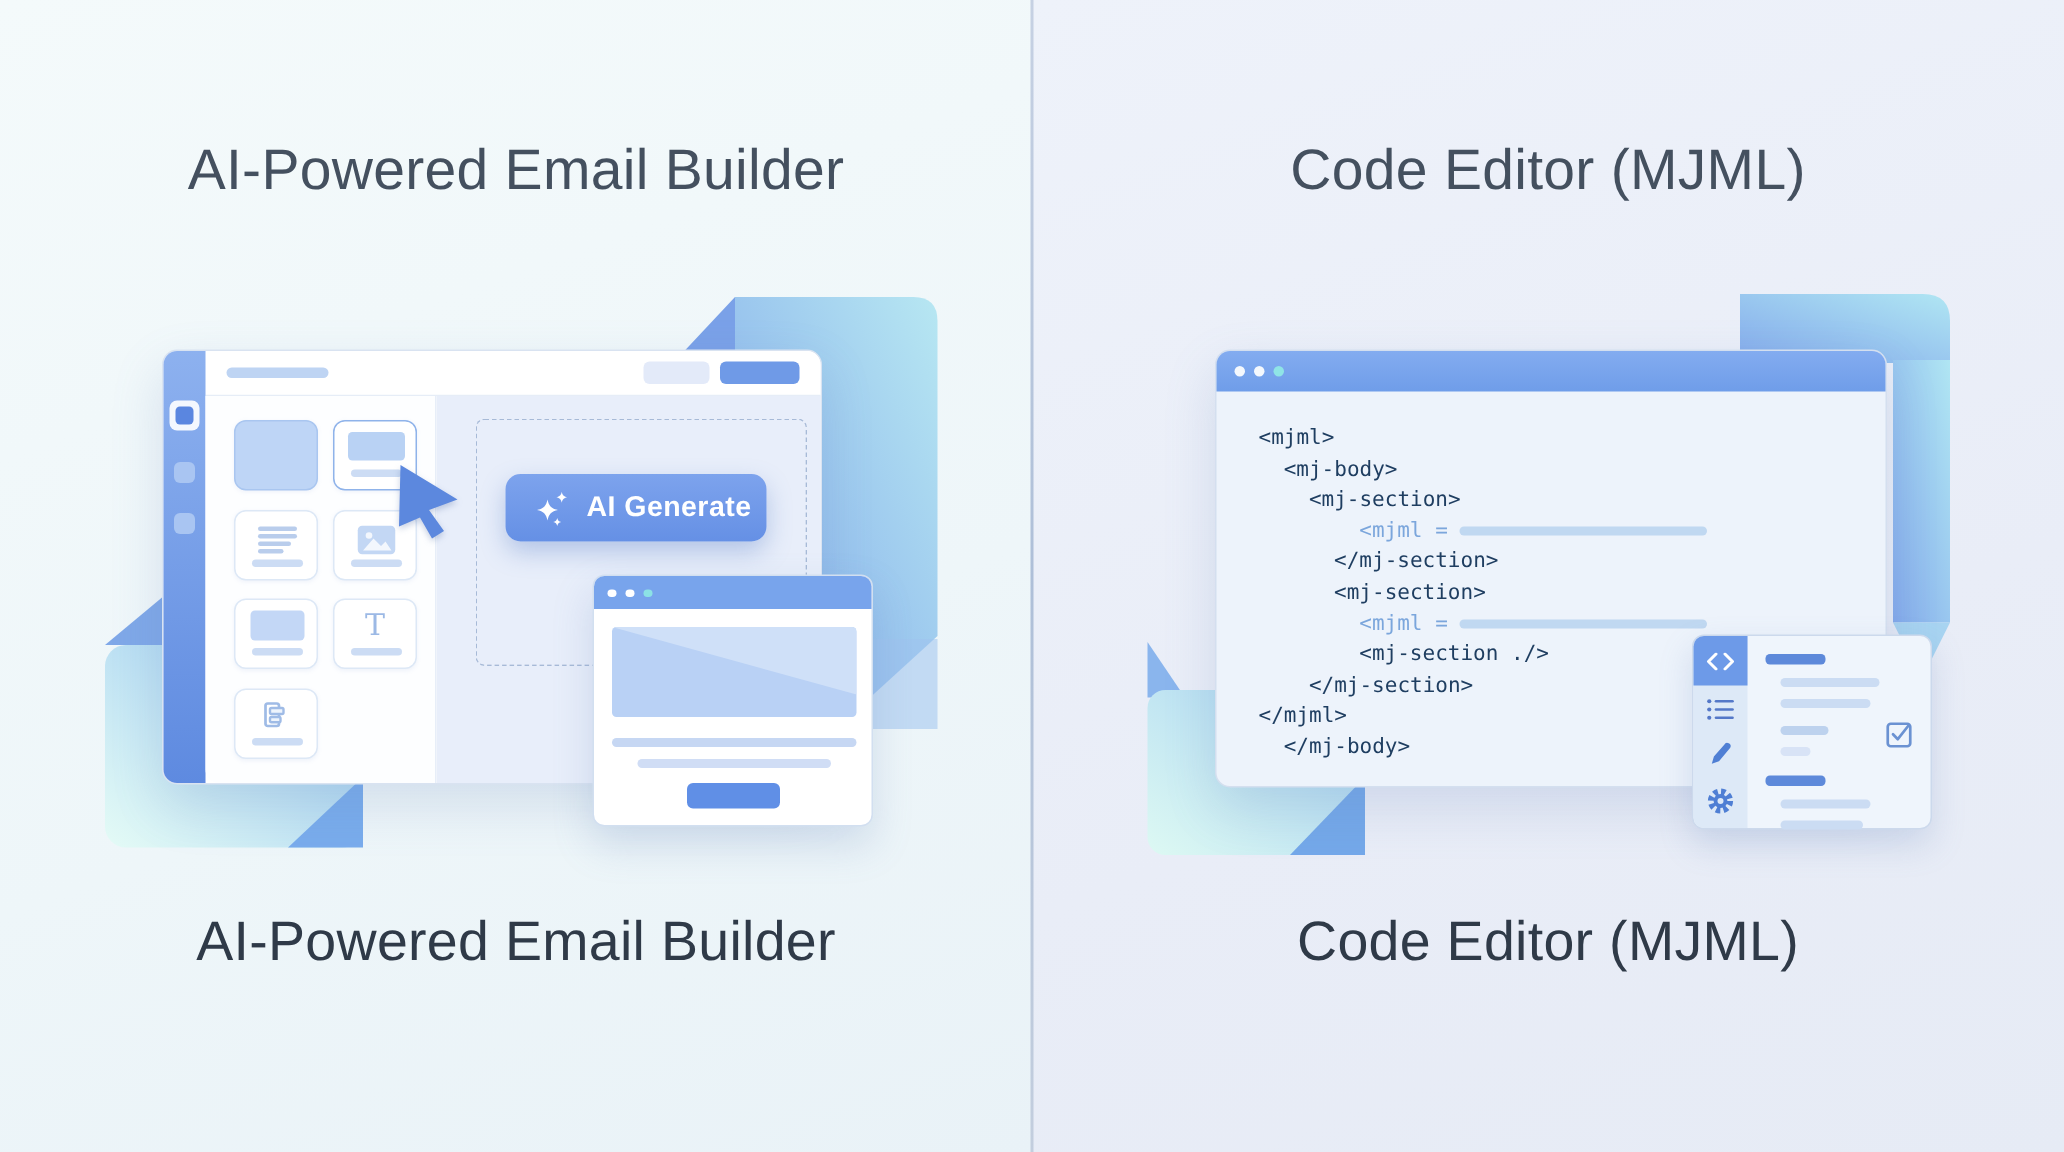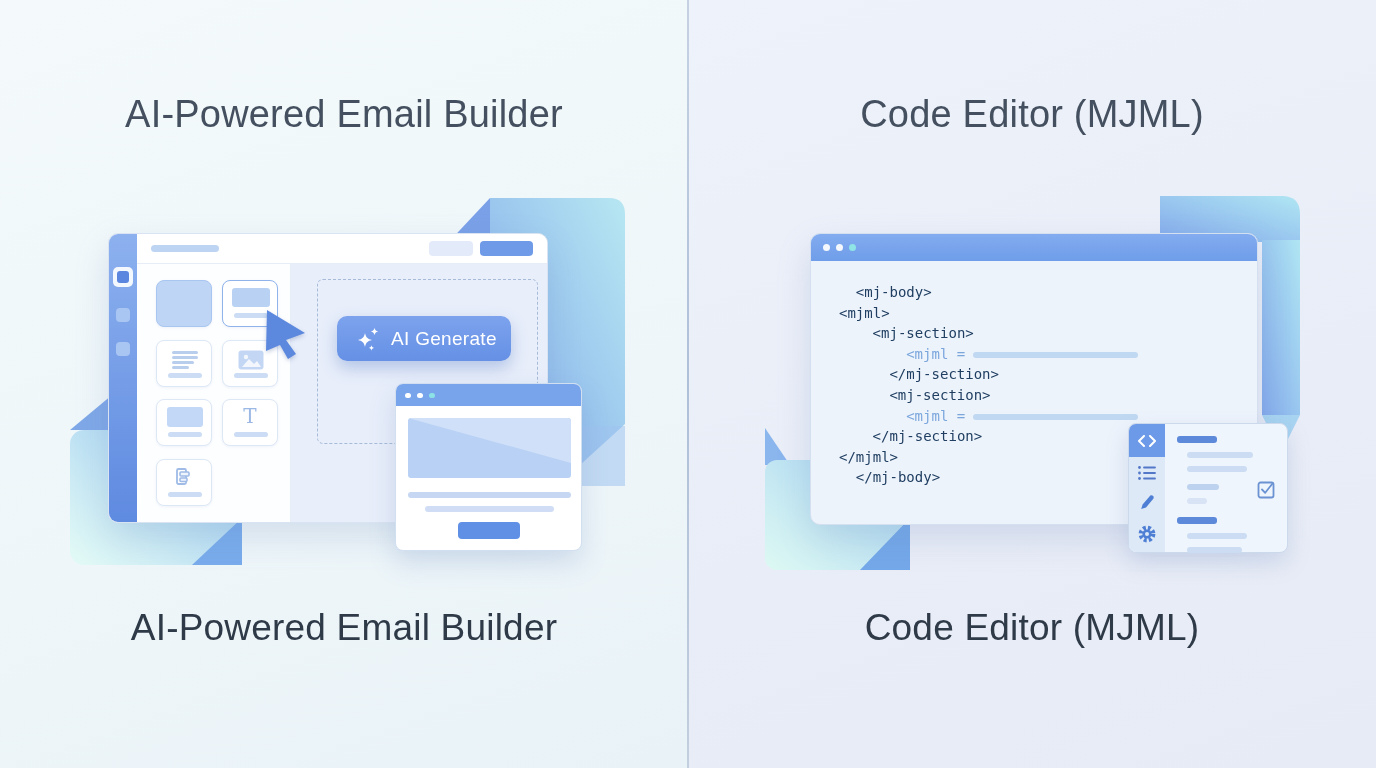--- a/index.html
+++ b/index.html
@@ -50,21 +50,21 @@
   .tlines i { display:block; height:2.5px; border-radius:1.5px; background:#b9cdec; margin-bottom:2.6px; }
   .glyph-T { position:absolute; width:100%; top:4px; text-align:center;
      font-family:"DejaVu Serif", serif; font-size:20px; color:#9cb9e5; }
   .b-canvas { position:absolute; left:182px; right:0; top:30px; bottom:0; background:#e8eefa; border-radius:0 0 9px 0; }
   .dashed-drop { position:absolute; left:208px; top:45px; width:221px; height:165px;
      border:1.6px dashed #a7bad7; border-radius:6px; }
   .ai-btn { position:absolute; left:228px; top:82px; width:174px; height:45px; border:none;
      border-radius:10px; background:linear-gradient(180deg,#7da3ed,#6590e5);
      box-shadow:0 7px 16px rgba(92,130,200,.38); display:flex; align-items:center; gap:10px;
      padding-left:17px; cursor:pointer; }
-  .ai-btn span { color:#ffffff; font-size:19px; letter-spacing:.3px; }
+  .ai-btn span { color:#ffffff; font-size:19px; letter-spacing:.3px;font-weight:bold; }
 
   .cursor-svg { position:absolute; left:255px; top:300px; }
 
   
   .preview-window { position:absolute; left:395px; top:383px; width:187px; height:168px;
      background:#ffffff; border:1px solid #d2dff0; border-radius:8px;
      box-shadow:0 12px 26px rgba(98,132,186,.22); }
   .pv-bar { position:absolute; left:0; right:0; top:0; height:22px; background:#78a4ec; border-radius:7px 7px 0 0; }
   .dot { position:absolute; top:8.5px; width:5.5px; height:5.5px; border-radius:50%; }
   .pv-hero { position:absolute; left:12px; top:34px; width:163px; height:60px; border-radius:3px;
@@ -257,27 +257,28 @@
         <polygon points="115,150 165,98 165,150" fill="#74a8e9"></polygon>
       </svg>
 
       <div class="code-window">
         <div class="cw-bar">
           <span class="dot" style="left:12px; background:#f4f8fd;"></span>
           <span class="dot" style="left:25px; background:#f4f8fd;"></span>
           <span class="dot" style="left:38px; background:#8fe4e6;"></span>
         </div>
         <div class="code-body">
+            <div class="code-line" style="padding-left: 0px;"><span>&lt;mjml&gt;</span></div>
             <div class="code-line" style="padding-left: 16.8px;"><span>&lt;mj-body&gt;</span></div>
-            <div class="code-line" style="padding-left: 0px;"><span>&lt;mjml&gt;</span></div>
             <div class="code-line" style="padding-left: 33.6px;"><span>&lt;mj-section&gt;</span></div>
             <div class="code-line" style="padding-left: 67.2px;"><span class="muted">&lt;mjml =</span><span class="code-bar"></span></div>
             <div class="code-line" style="padding-left: 50.4px;"><span>&lt;/mj-section&gt;</span></div>
             <div class="code-line" style="padding-left: 50.4px;"><span>&lt;mj-section&gt;</span></div>
             <div class="code-line" style="padding-left: 67.2px;"><span class="muted">&lt;mjml =</span><span class="code-bar"></span></div>
+            <div class="code-line" style="padding-left: 67.2px;"><span>&lt;mj-section ./&gt;</span></div>
             <div class="code-line" style="padding-left: 33.6px;"><span>&lt;/mj-section&gt;</span></div>
             <div class="code-line" style="padding-left: 0px;"><span>&lt;/mjml&gt;</span></div>
             <div class="code-line" style="padding-left: 16.8px;"><span>&lt;/mj-body&gt;</span></div>
           </div>
       </div>
 
       <div class="mini-panel">
         <div class="mp-rail">
           <div class="mp-active">
             <svg width="20" height="12" viewBox="0 0 20 12">

